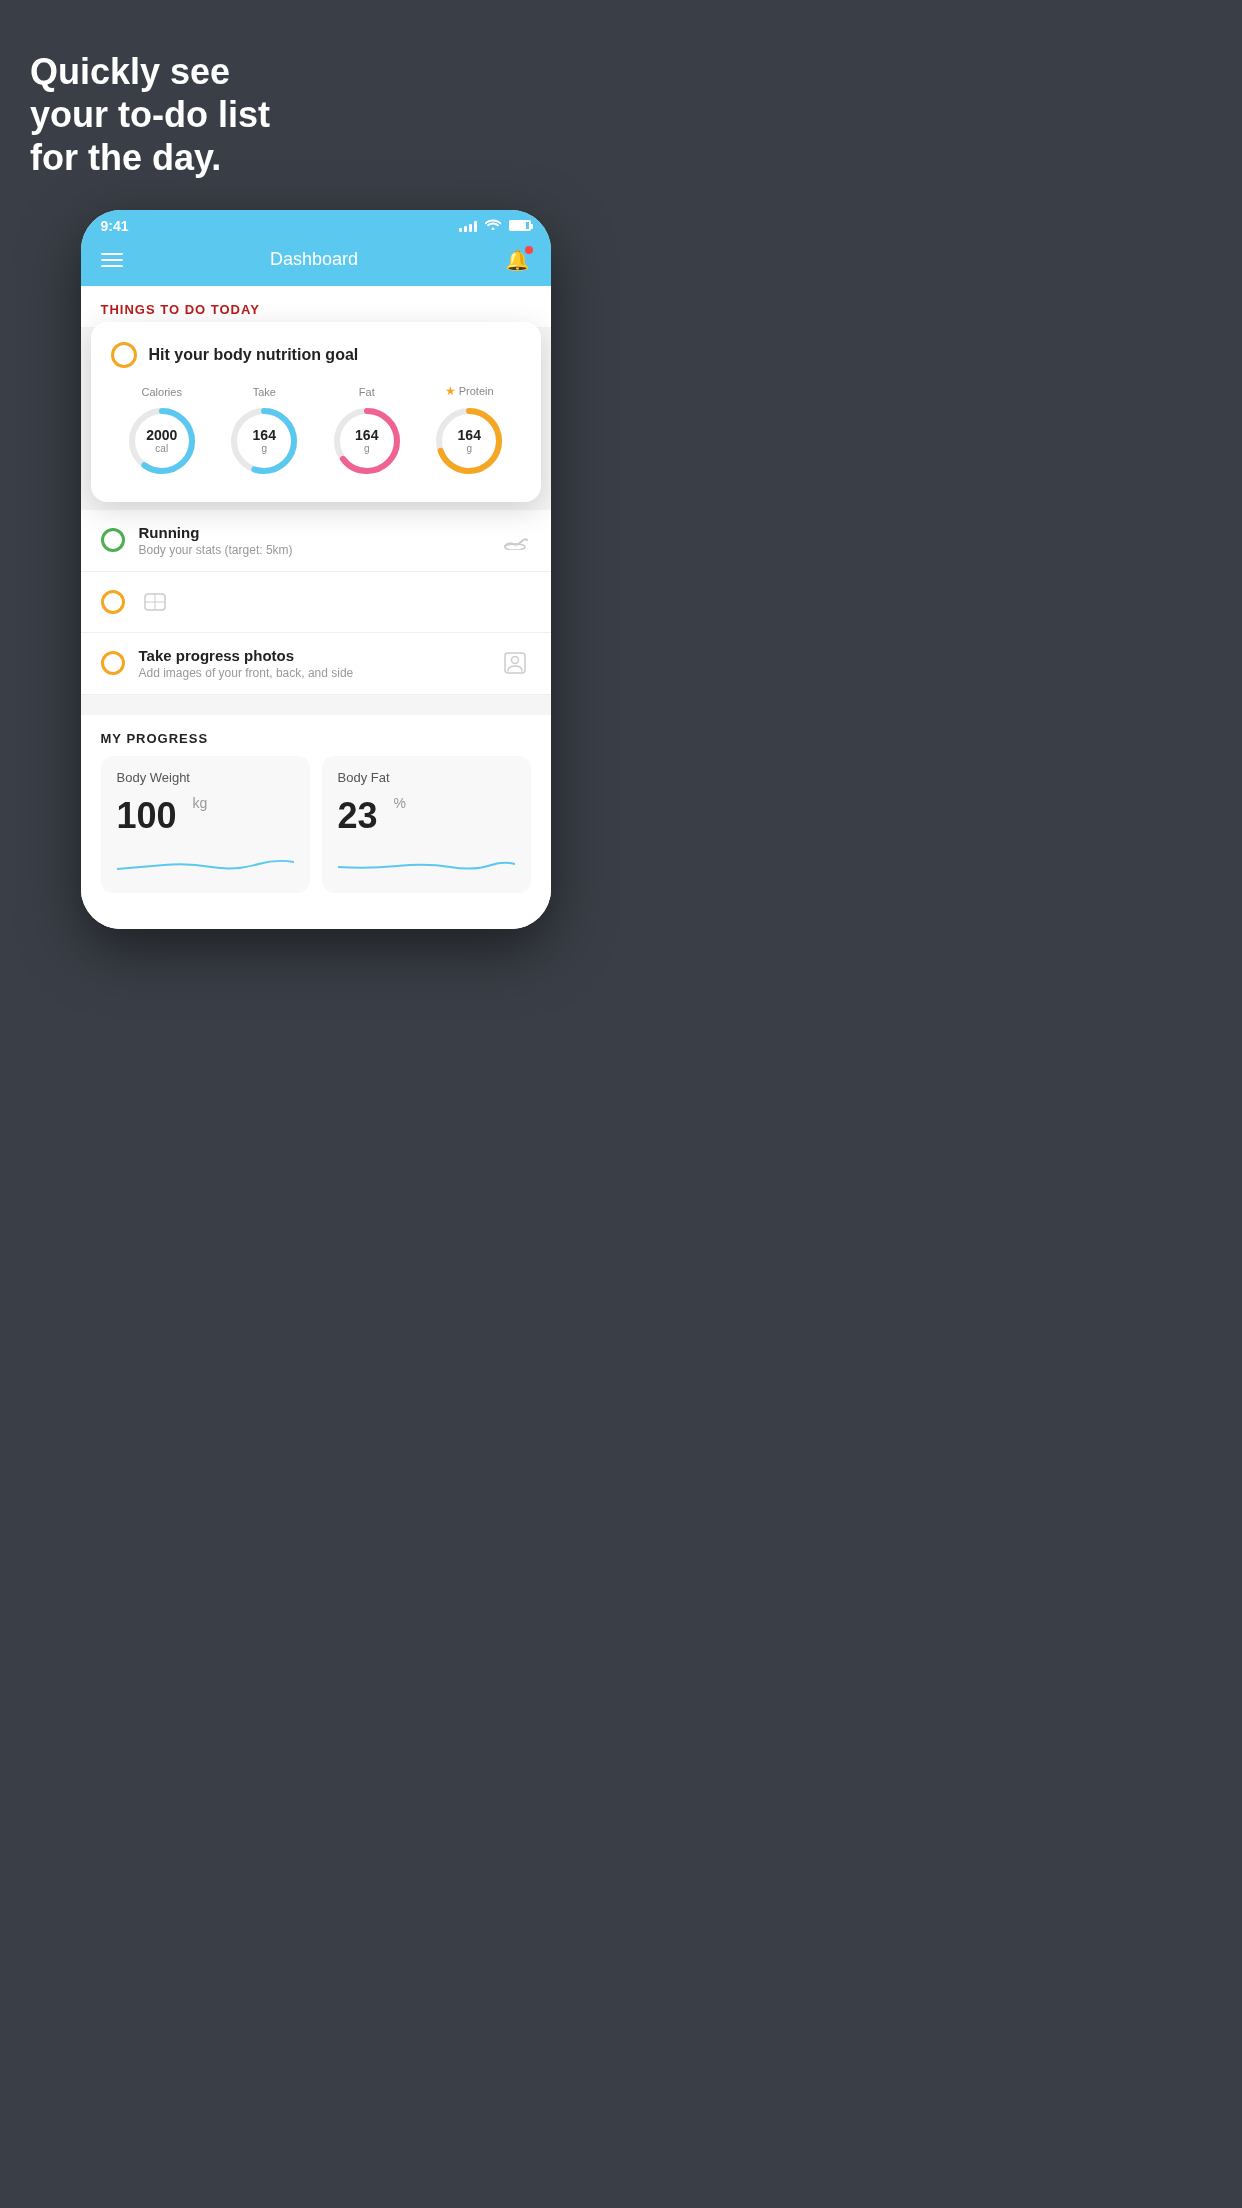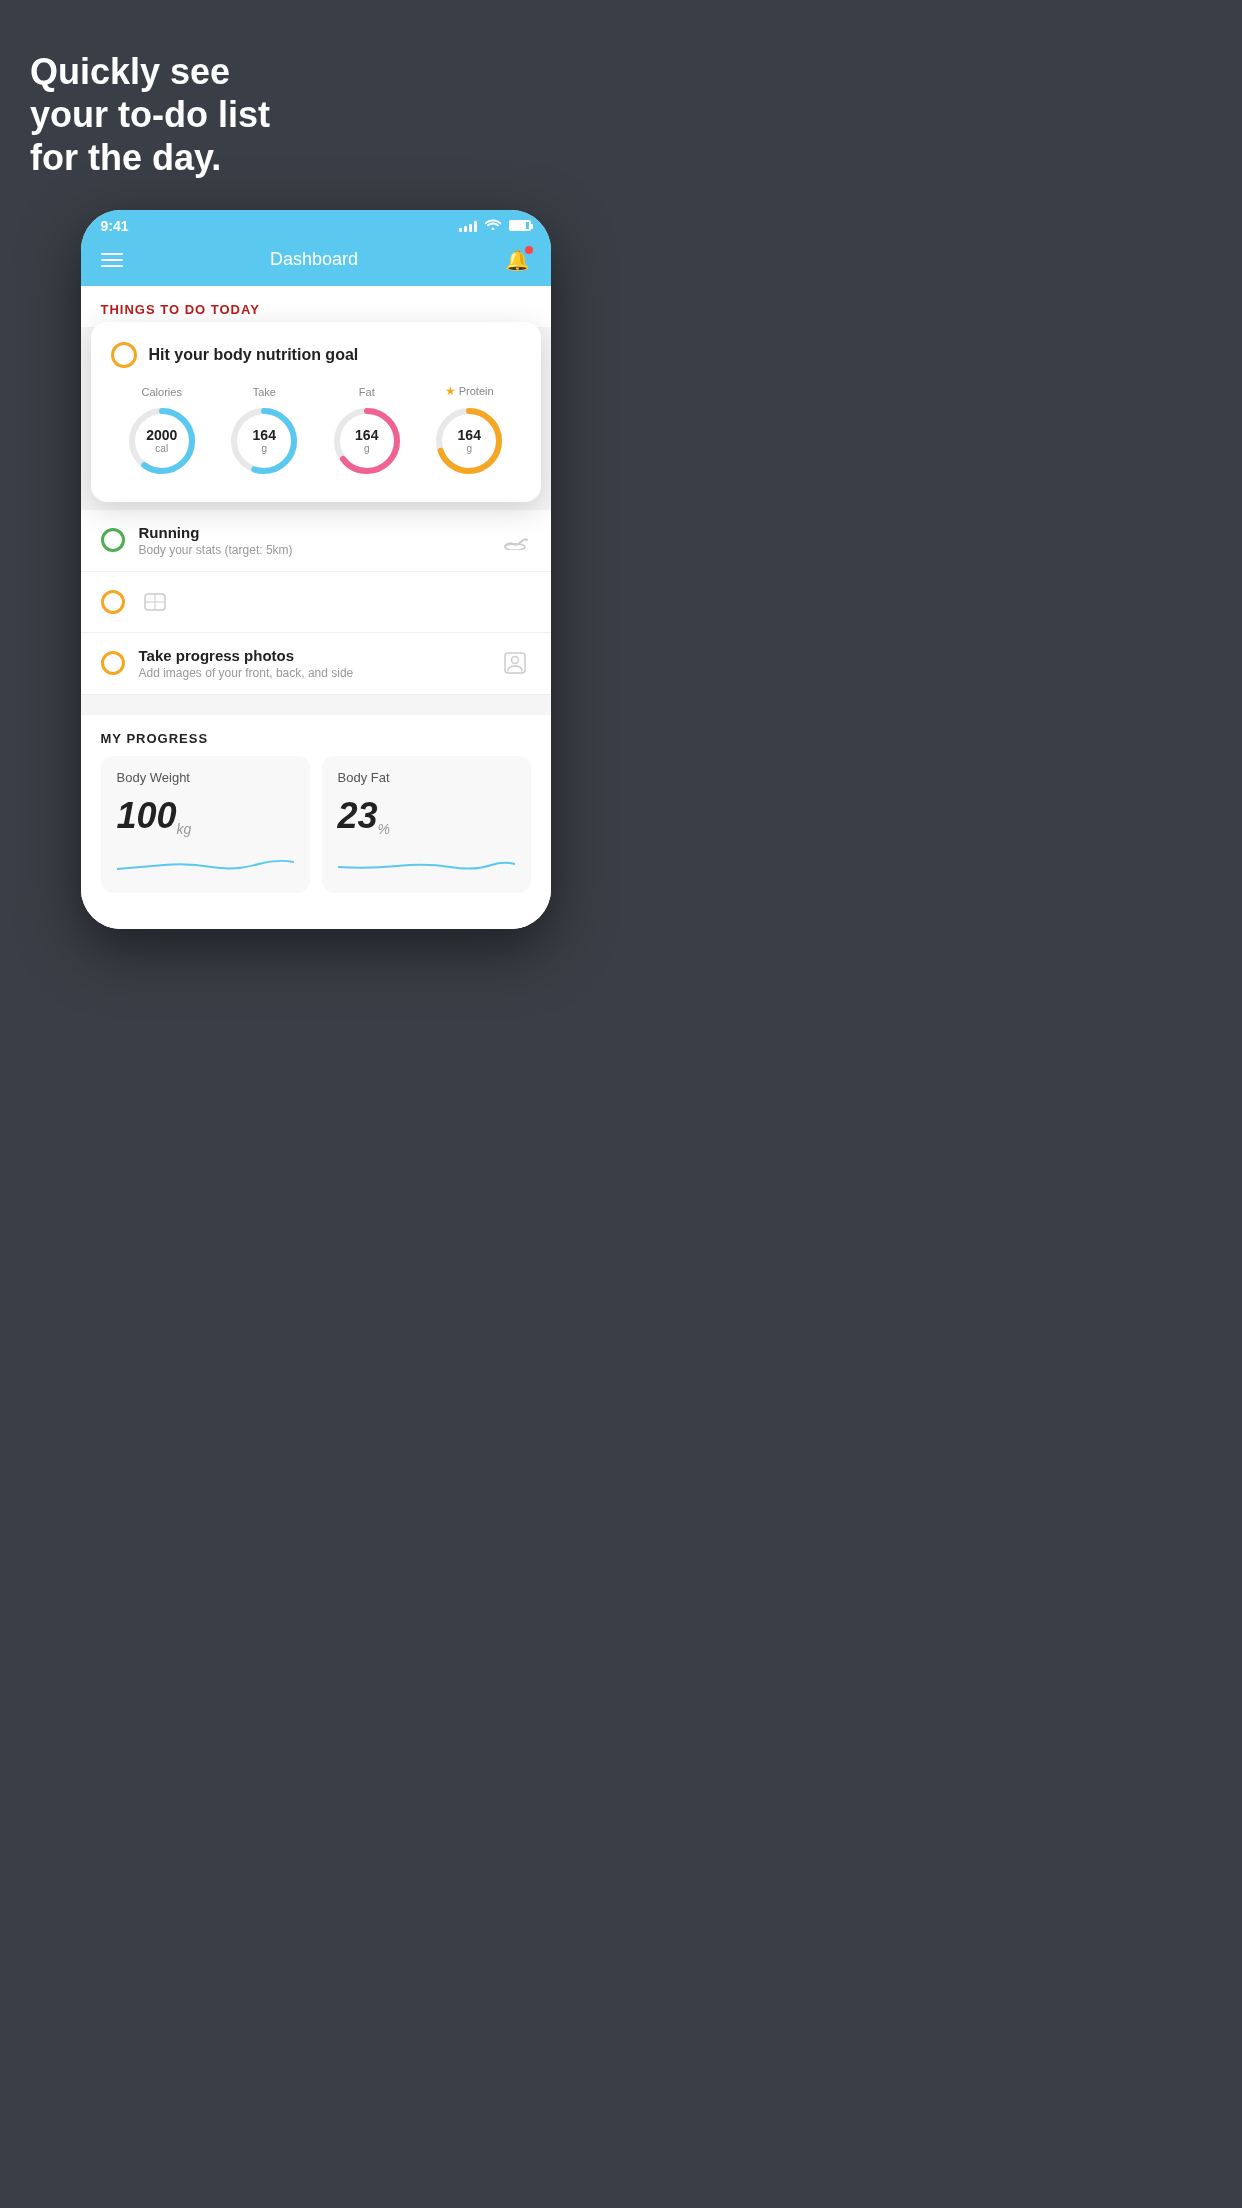--- a/index.html
+++ b/index.html
@@ -316,23 +316,22 @@
       position: relative;
     }
     .progress-card-title {
       font-size: 13px;
       color: #555;
       font-weight: 500;
       margin-bottom: 10px;
     }
     .progress-value {
       display: flex;
-      align-items: flex-end;
-      gap: 0;
-      font-style: italic;
+      align-items: flex-start;
+      gap: 16px;
     }
     .progress-number {
       font-size: 36px;
       font-weight: 800;
       color: #222;
     }
     .progress-unit {
       font-size: 14px;
       color: #999;
       font-weight: 400;

